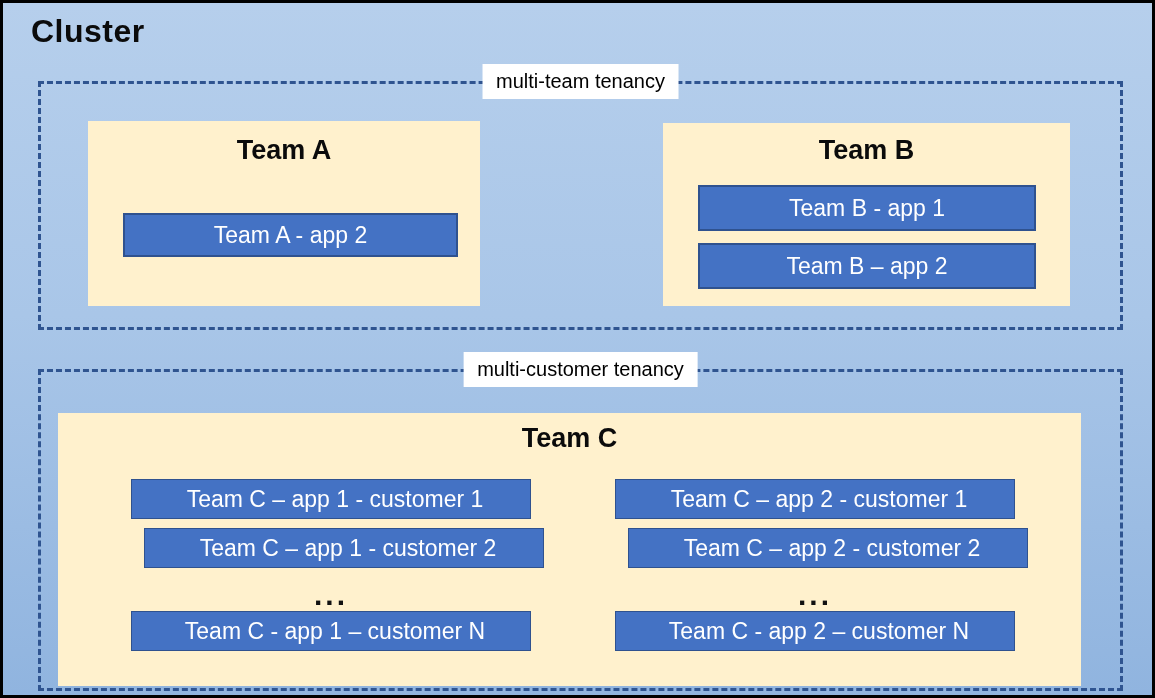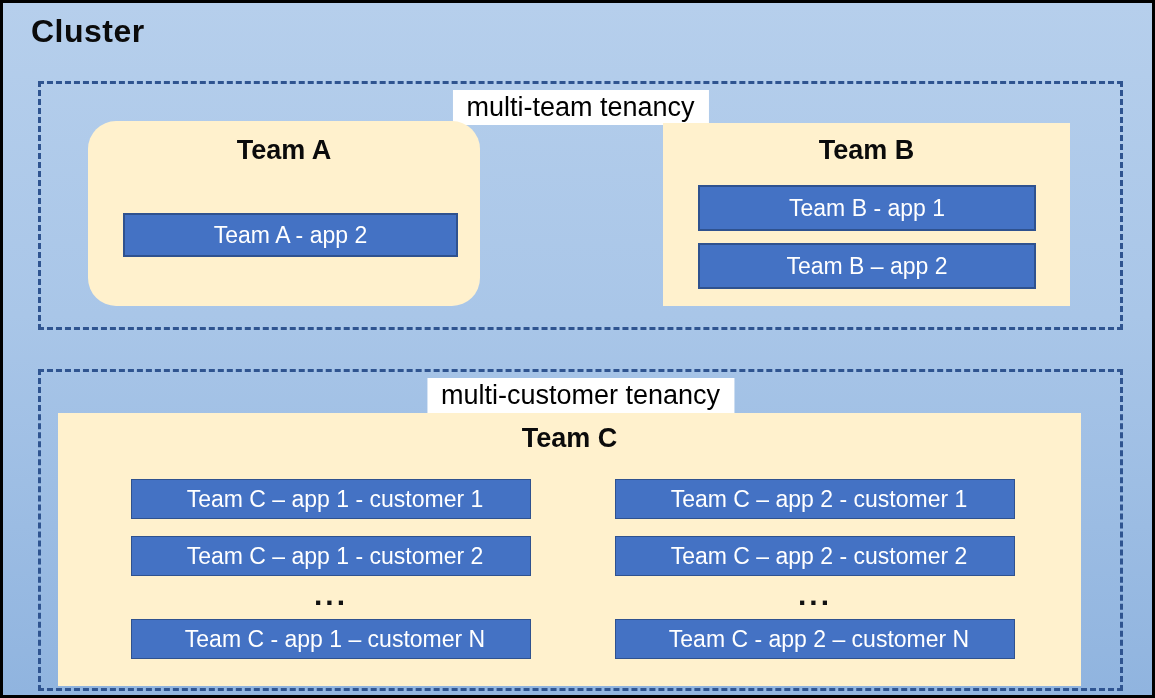--- a/index.html
+++ b/index.html
@@ -21,62 +21,61 @@
     position:absolute;left:35px;width:1085px;
     box-sizing:border-box;
     border:3px dashed var(--dashed-border,#2F5490);
   }
   .dashed-box.multi-team{top:78px;height:249px;}
   .dashed-box.multi-customer{top:366px;height:322px;}
   .group-label{
     position:absolute;left:50%;top:-20px;transform:translateX(-50%);
     background:var(--label-bg,#fff);
     color:var(--label-text,#000);
-    font-size:27px;line-height:21px;
+    font-size:20px;line-height:21px;
     padding:7px 14px;
     white-space:nowrap;
-    margin-top:26px;
   }
   .team{
     position:absolute;
     background:var(--team-fill,#FFF1CD);
   }
   .team-title{
     position:absolute;left:0;right:0;text-align:center;
     font-size:27px;font-weight:bold;color:#0b0b0b;
   }
   .app{
     position:absolute;
     box-sizing:border-box;
     background:var(--app-fill,#4472C4);
     border:2px solid var(--app-border,#2F528F);
     color:var(--app-text,#fff);
     font-size:23px;
     display:flex;align-items:center;justify-content:center;
     white-space:nowrap;
   }
   
-  .team-a{left:47px;top:37px;width:392px;height:185px;border-radius:28px;}
+  .team-a{left:47px;top:37px;width:392px;height:185px;}
   .team-a .team-title{top:14px;}
   .app-a1{left:35px;top:92px;width:335px;height:44px;}
   
   .team-b{left:622px;top:39px;width:407px;height:183px;}
   .team-b .team-title{top:12px;}
   .app-b1{left:35px;top:62px;width:338px;height:46px;}
   .app-b2{left:35px;top:120px;width:338px;height:46px;}
   
   .team-c{left:17px;top:41px;width:1023px;height:273px;}
   .team-c .team-title{top:10px;}
   .ccol{position:absolute;top:66px;width:400px;height:187px;}
   .ccol.col-1{left:73px;}
   .ccol.col-2{left:557px;}
   .ccol .app{left:0;width:400px;height:40px;border-width:1px;padding-left:8px;}
   .crow-1{top:0;}
-  .crow-2{top:57px;}
-  .crow-n{top:140px;text-align:center;}
+  .crow-2{top:49px;margin-left:13px;}
+  .crow-n{top:132px;text-align:center;}
   .cdots{
     position:absolute;left:0;width:400px;top:98px;height:36px;
     display:flex;align-items:center;justify-content:center;
     font-size:30px;font-weight:bold;color:#111;
     letter-spacing:3px;line-height:20px;
   }
 </style>
 </head>
 <body>
 

